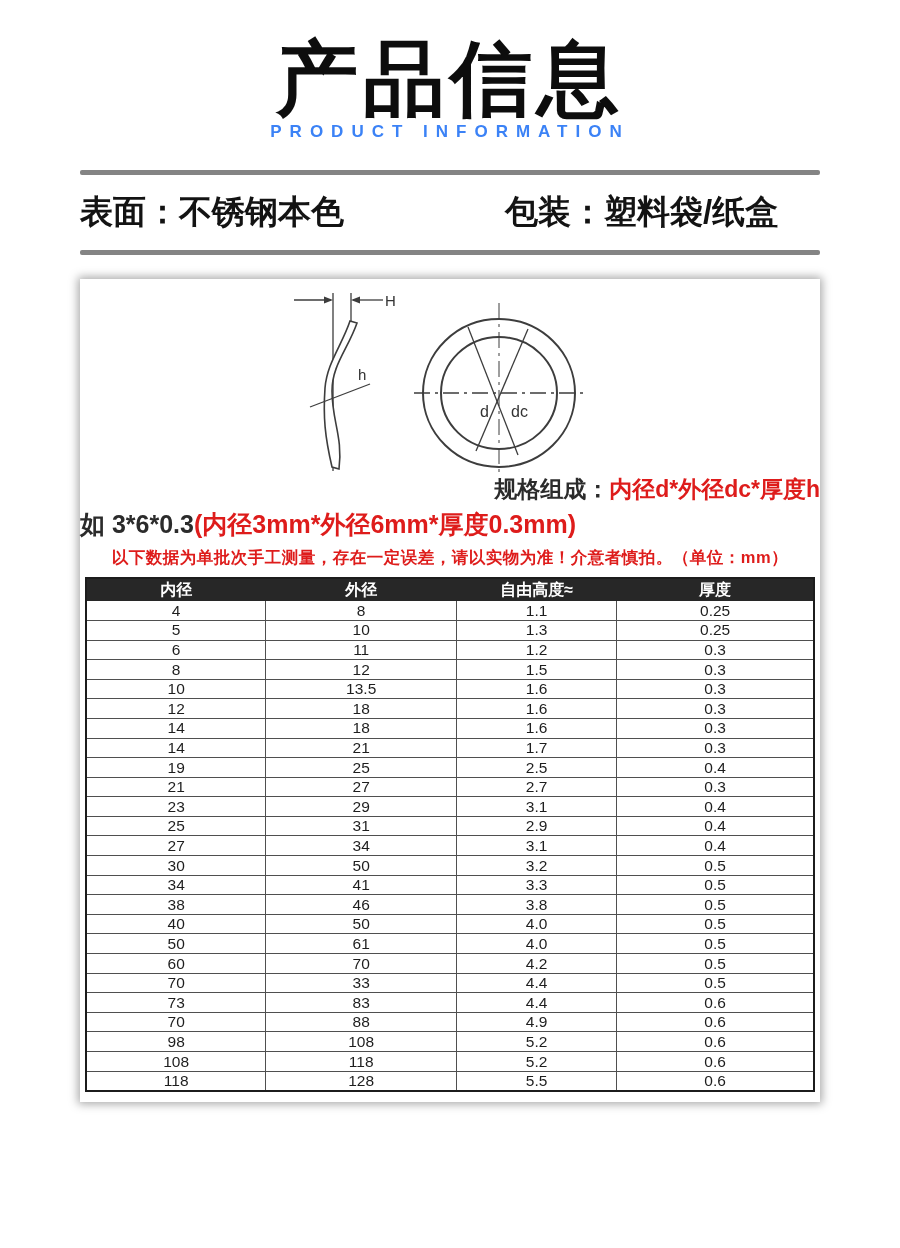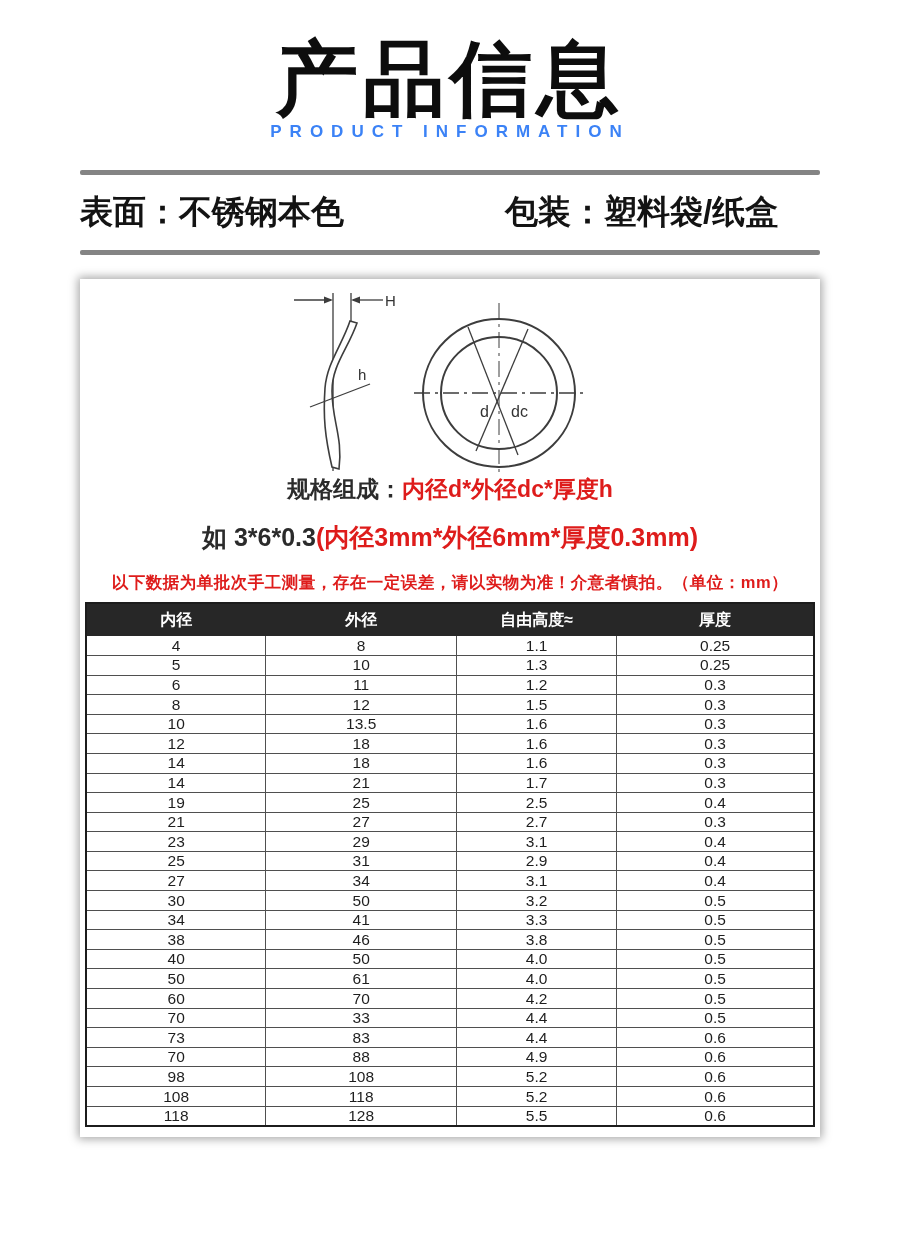--- a/index.html
+++ b/index.html
@@ -40,39 +40,39 @@
   
   .card {
     width:740px;
     margin:24px auto 0;
     background:#fff;
     box-shadow:0 0 9px 2px rgba(0,0,0,0.35);
     padding:6px 0 10px;
   }
   .diagram { display:block; margin:0 auto; }
 
-  .spec-line1 { text-align:center; font-size:23px; font-weight:bold; color:#2b2b2b; line-height:1.25; }
-  .spec-line2 { text-align:center; font-size:25px; font-weight:bold; color:#2b2b2b; line-height:1.2; margin-top:18px; }
+  .spec-line1 { text-align:right; font-size:23px; font-weight:bold; color:#2b2b2b; line-height:1.25; }
+  .spec-line2 { text-align:left; font-size:25px; font-weight:bold; color:#2b2b2b; line-height:1.2; margin-top:5px; }
   .red { color:#de1c1b; }
-  .note { text-align:center; font-size:16.5px; font-weight:bold; color:#de1c1b; margin-top:20px; letter-spacing:0.5px; }
+  .note { text-align:center; font-size:16.5px; font-weight:bold; color:#de1c1b; margin-top:8px; letter-spacing:0.5px; }
 
   
   table.spec {
     width:730px;
     margin:8px auto 0;
     border-collapse:collapse;
     table-layout:fixed;
     border:2px solid #1c1c1c;
   }
   table.spec th {
     background:#272727;
     color:#ffffff;
     font-size:16px;
     font-weight:bold;
-    height:33px;
+    height:23px;
     border:1px solid #272727;
     text-align:center;
     line-height:1;
     margin-top:47px;
   }
   table.spec td {
     height:19.6px;
     font-size:15.5px;
     color:#1e1e1e;
     text-align:center;

